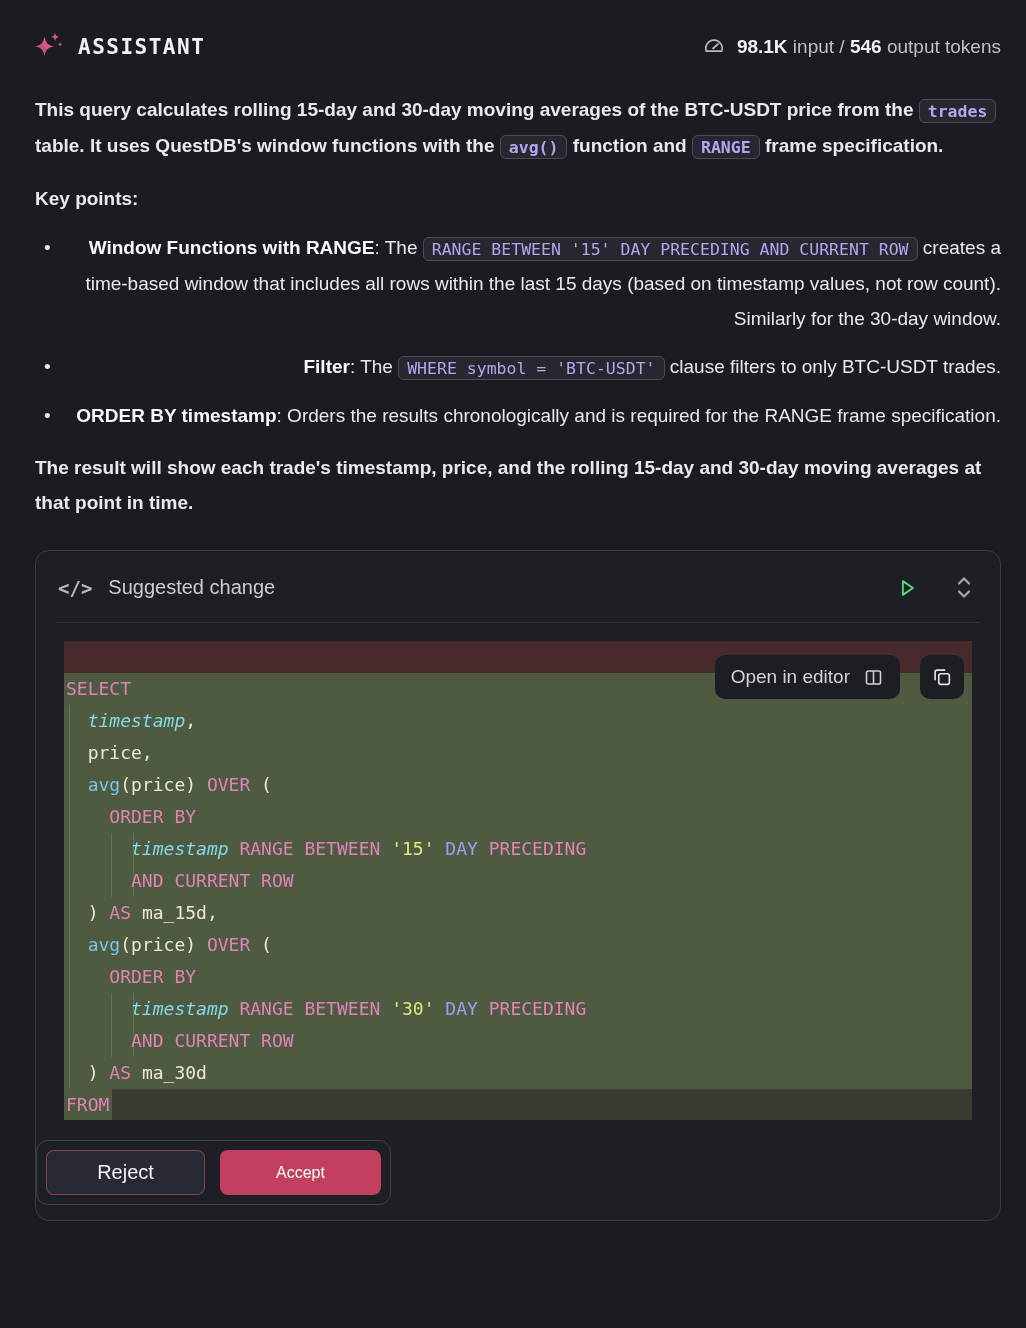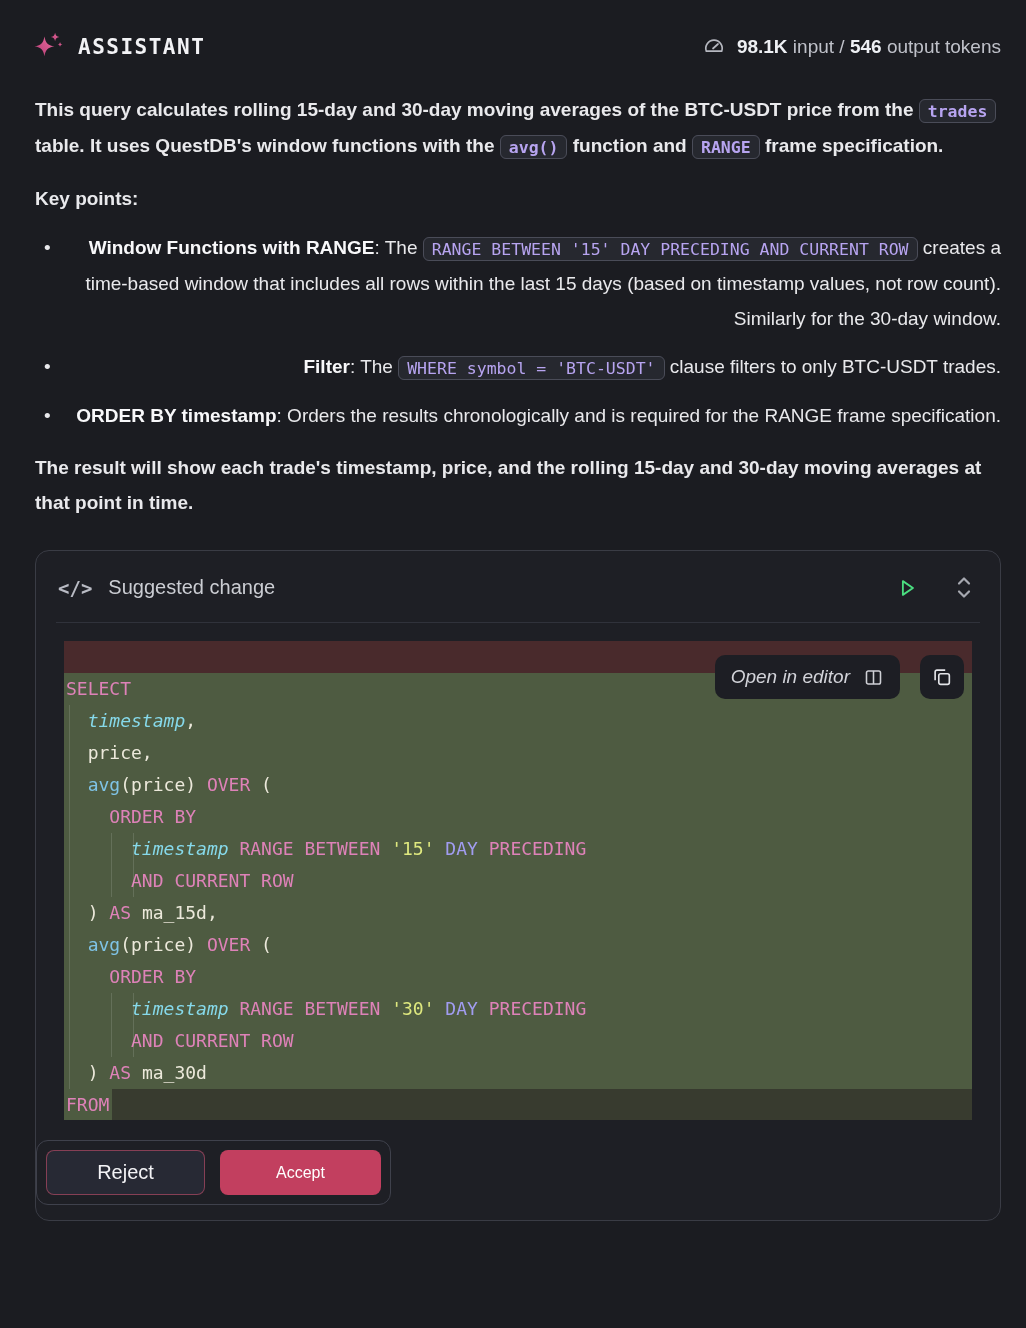--- a/index.html
+++ b/index.html
@@ -42,21 +42,21 @@
   .partial-green{background:var(--added-bg,#4e5b41);padding:0 3px 0 2px;}
   .partial-rest{flex:1;background:#383b2f;}
   .tk-kw{color:var(--accent-pink,#de82b8);}
   .tk-id{color:#86d9ea;font-style:italic;}
   .tk-fn{color:#7fc3e6;}
   .tk-str{color:#dfe97f;}
   .tk-unit{color:#a19cf0;}
   .iguide{position:absolute;width:1px;background:rgba(255,255,255,0.13);}
 
   .code-overlay{position:absolute;top:14px;right:8px;display:flex;gap:20px;}
-  .editor-btn{height:44px;padding:0 16px;background:#1d1e24;border:none;border-radius:10px;color:#d2d3d9;font-size:19px;display:flex;align-items:center;gap:13px;cursor:pointer;font-family:"Liberation Sans",sans-serif;font-style:italic;}
+  .editor-btn{height:44px;padding:0 16px;background:#1d1e24;border:none;border-radius:10px;color:#d2d3d9;font-size:19px;display:flex;align-items:center;gap:13px;cursor:pointer;font-family:"Liberation Sans",sans-serif;}
   .copy-btn{width:44px;height:44px;background:#1d1e24;border:none;border-radius:10px;display:flex;align-items:center;justify-content:center;cursor:pointer;}
 
   
   .actions{display:flex;justify-content:flex-start;margin:20px 0 15px;}
   .actions-box{display:flex;gap:15px;border:1px solid #3f414c;border-radius:12px;padding:9px;}
   .reject-btn{width:159px;height:45px;background:#272934;border:1px solid rgba(214,82,113,0.55);border-radius:8px;color:#f3f3f6;font-size:20px;cursor:pointer;font-family:"Liberation Sans",sans-serif;}
   .accept-btn{width:161px;height:45px;background:var(--accept-bg,#c23f5f);border:none;border-radius:8px;color:#ffffff;font-size:16px;cursor:pointer;font-family:"Liberation Sans",sans-serif;}
 </style>
 </head>
 <body>

